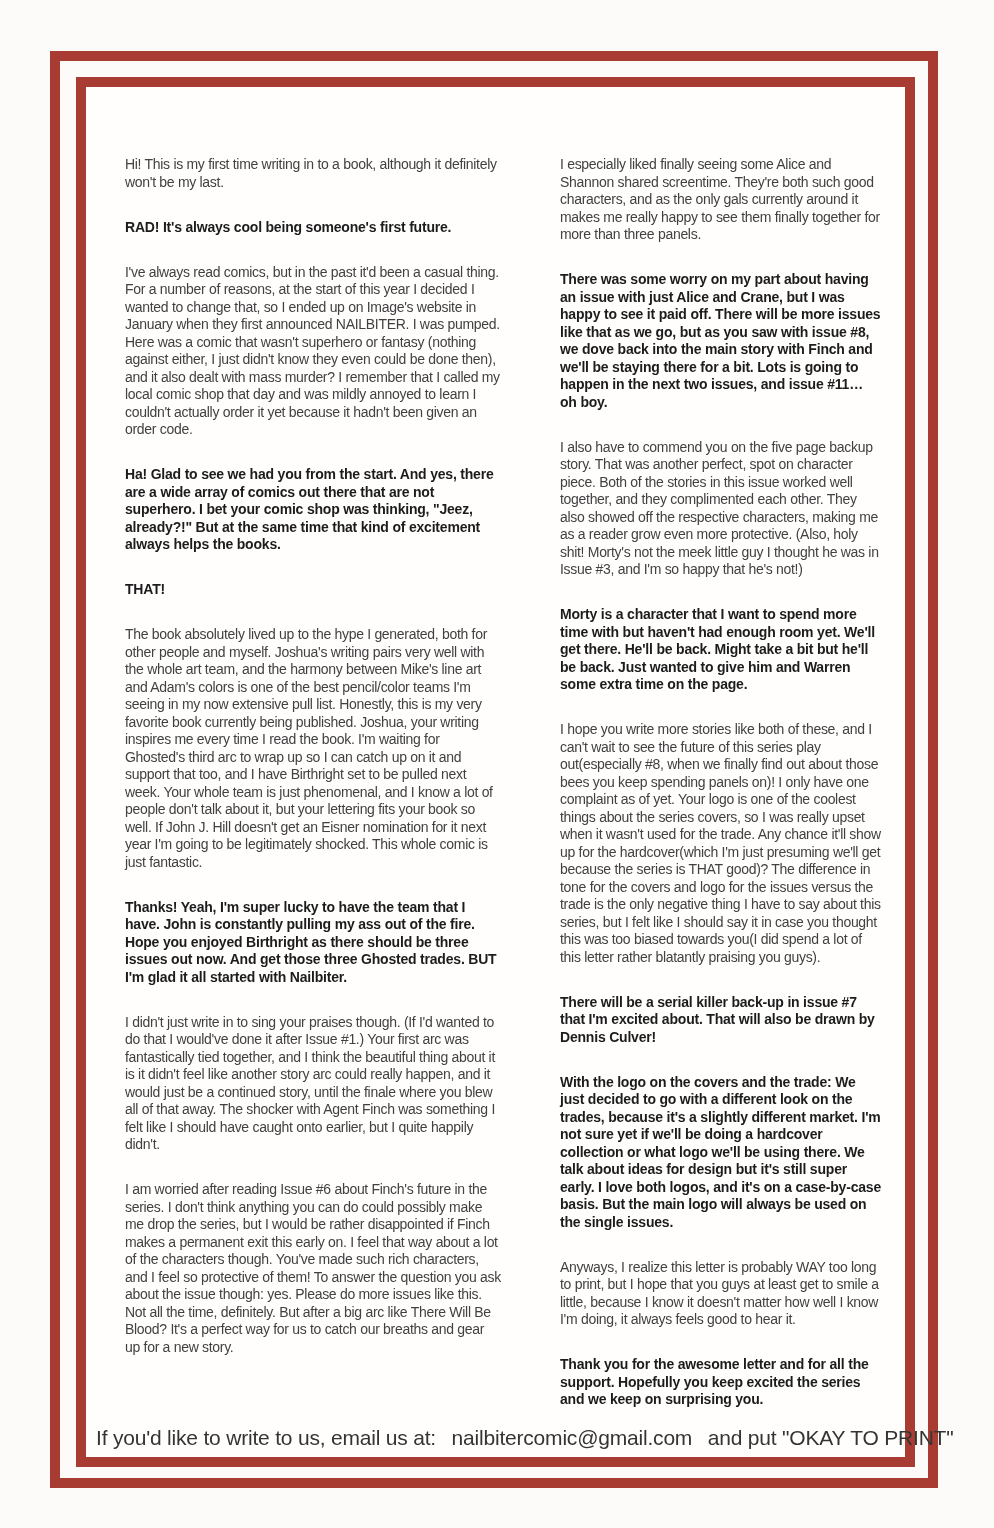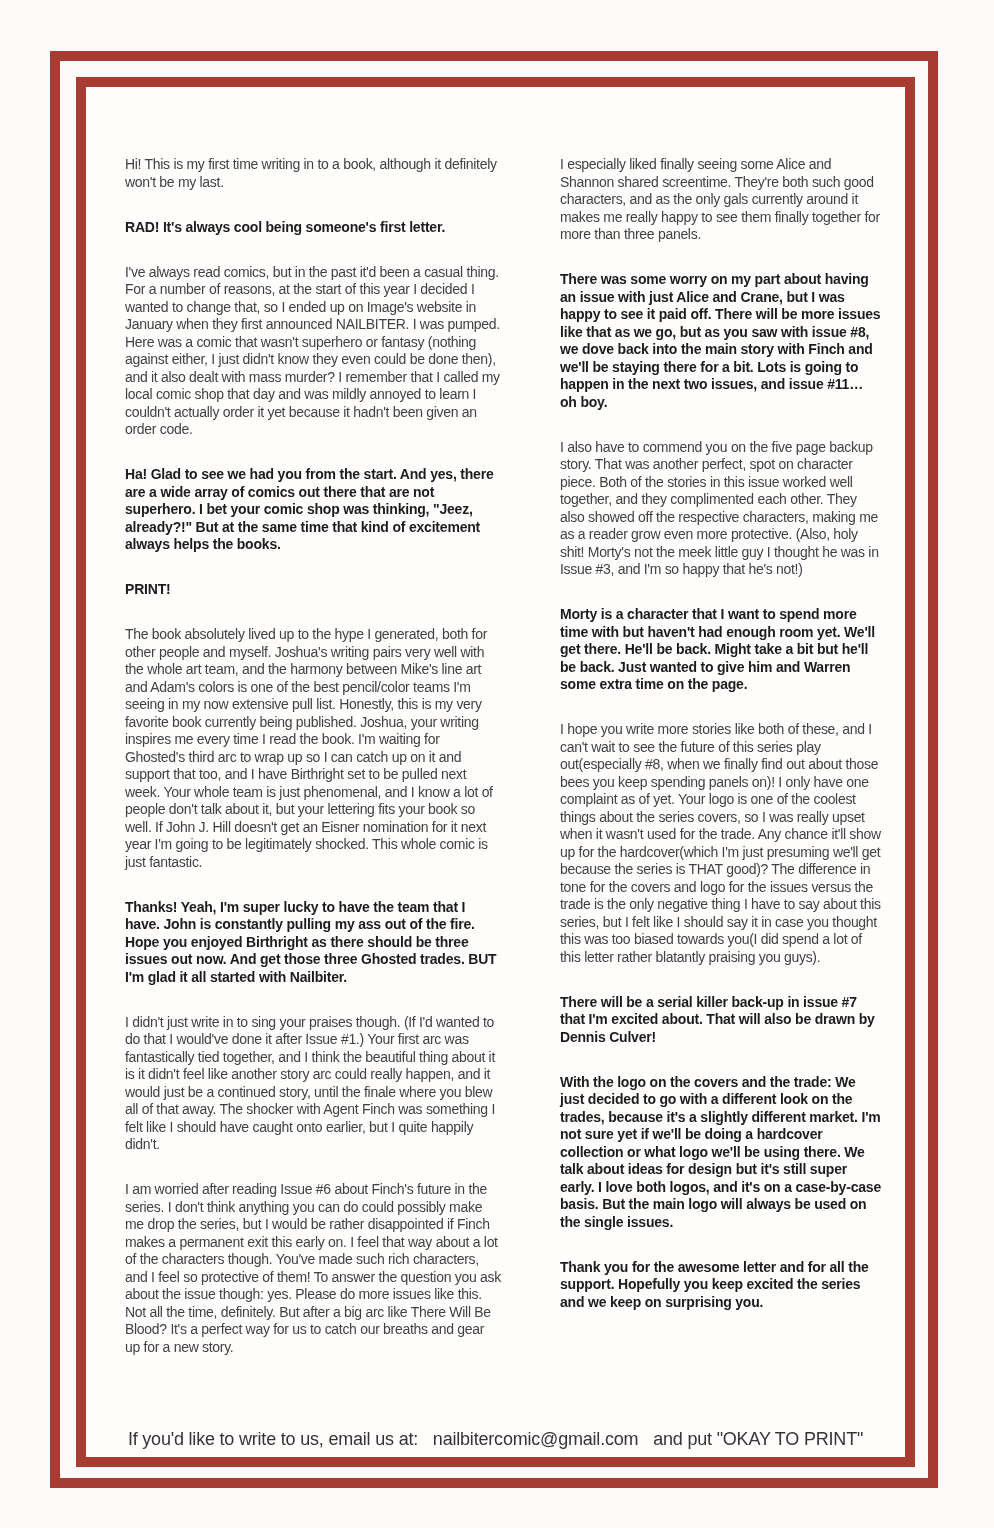--- a/index.html
+++ b/index.html
@@ -42,55 +42,56 @@
   }
   .col p.editor {
     font-weight: bold;
     color: #1c1c1c;
     letter-spacing: -0.2px;
   }
   .footer {
     position: absolute;
     left: 0; right: 0; bottom: 2px;
     text-align: center;
-    font-size: 18px;
+    font-size: 21px;
     letter-spacing: -0.2px;
     color: #343434;
     white-space: nowrap;
   }
 </style>
 </head>
 <body>
 
 <div class="outer-frame"></div>
 
 <div class="inner-frame">
 
   <div class="columns">
 
     <div class="col col-left">
       <p class="reader">Hi! This is my first time writing in to a book, although it definitely won't be my last.</p>
-      <p class="editor">RAD! It's always cool being someone's first letter.</p>
+      <p class="editor">RAD! It's always cool being someone's first future.</p>
       <p class="reader">I've always read comics, but in the past it'd been a casual thing. For a number of reasons, at the start of this year I decided I wanted to change that, so I ended up on Image's website in January when they first announced NAILBITER. I was pumped. Here was a comic that wasn't superhero or fantasy (nothing against either, I just didn't know they even could be done then), and it also dealt with mass murder? I remember that I called my local comic shop that day and was mildly annoyed to learn I couldn't actually order it yet because it hadn't been given an order code.</p>
       <p class="editor">Ha! Glad to see we had you from the start. And yes, there are a wide array of comics out there that are not superhero. I bet your comic shop was thinking, "Jeez, already?!" But at the same time that kind of excitement always helps the books.</p>
-      <p class="editor">PRINT!</p>
+      <p class="editor">THAT!</p>
       <p class="reader">The book absolutely lived up to the hype I generated, both for other people and myself. Joshua's writing pairs very well with the whole art team, and the harmony between Mike's line art and Adam's colors is one of the best pencil/color teams I'm seeing in my now extensive pull list. Honestly, this is my very favorite book currently being published. Joshua, your writing inspires me every time I read the book. I'm waiting for Ghosted's third arc to wrap up so I can catch up on it and support that too, and I have Birthright set to be pulled next week. Your whole team is just phenomenal, and I know a lot of people don't talk about it, but your lettering fits your book so well. If John J. Hill doesn't get an Eisner nomination for it next year I'm going to be legitimately shocked. This whole comic is just fantastic.</p>
       <p class="editor">Thanks! Yeah, I'm super lucky to have the team that I have. John is constantly pulling my ass out of the fire. Hope you enjoyed Birthright as there should be three issues out now. And get those three Ghosted trades. BUT I'm glad it all started with Nailbiter.</p>
       <p class="reader">I didn't just write in to sing your praises though. (If I'd wanted to do that I would've done it after Issue #1.) Your first arc was fantastically tied together, and I think the beautiful thing about it is it didn't feel like another story arc could really happen, and it would just be a continued story, until the finale where you blew all of that away. The shocker with Agent Finch was something I felt like I should have caught onto earlier, but I quite happily didn't.</p>
       <p class="reader">I am worried after reading Issue #6 about Finch's future in the series. I don't think anything you can do could possibly make me drop the series, but I would be rather disappointed if Finch makes a permanent exit this early on. I feel that way about a lot of the characters though. You've made such rich characters, and I feel so protective of them! To answer the question you ask about the issue though: yes. Please do more issues like this. Not all the time, definitely. But after a big arc like There Will Be Blood? It's a perfect way for us to catch our breaths and gear up for a new story.</p>
     </div>
 
     <div class="col col-right">
       <p class="reader">I especially liked finally seeing some Alice and Shannon shared screentime. They're both such good characters, and as the only gals currently around it makes me really happy to see them finally together for more than three panels.</p>
       <p class="editor">There was some worry on my part about having an issue with just Alice and Crane, but I was happy to see it paid off. There will be more issues like that as we go, but as you saw with issue #8, we dove back into the main story with Finch and we'll be staying there for a bit. Lots is going to happen in the next two issues, and issue #11… oh boy.</p>
       <p class="reader">I also have to commend you on the five page backup story. That was another perfect, spot on character piece. Both of the stories in this issue worked well together, and they complimented each other. They also showed off the respective characters, making me as a reader grow even more protective. (Also, holy shit! Morty's not the meek little guy I thought he was in Issue #3, and I'm so happy that he's not!)</p>
       <p class="editor">Morty is a character that I want to spend more time with but haven't had enough room yet. We'll get there. He'll be back. Might take a bit but he'll be back. Just wanted to give him and Warren some extra time on the page.</p>
       <p class="reader">I hope you write more stories like both of these, and I can't wait to see the future of this series play out(especially #8, when we finally find out about those bees you keep spending panels on)! I only have one complaint as of yet. Your logo is one of the coolest things about the series covers, so I was really upset when it wasn't used for the trade. Any chance it'll show up for the hardcover(which I'm just presuming we'll get because the series is THAT good)? The difference in tone for the covers and logo for the issues versus the trade is the only negative thing I have to say about this series, but I felt like I should say it in case you thought this was too biased towards you(I did spend a lot of this letter rather blatantly praising you guys).</p>
       <p class="editor">There will be a serial killer back-up in issue #7 that I'm excited about. That will also be drawn by Dennis Culver!</p>
       <p class="editor">With the logo on the covers and the trade: We just decided to go with a different look on the trades, because it's a slightly different market. I'm not sure yet if we'll be doing a hardcover collection or what logo we'll be using there. We talk about ideas for design but it's still super early. I love both logos, and it's on a case-by-case basis. But the main logo will always be used on the single issues.</p>
+      <p class="reader">Anyways, I realize this letter is probably WAY too long to print, but I hope that you guys at least get to smile a little, because I know it doesn't matter how well I know I'm doing, it always feels good to hear it.</p>
       <p class="editor">Thank you for the awesome letter and for all the support. Hopefully you keep excited the series and we keep on surprising you.</p>
     </div>
 
   </div>
 
   <div class="footer"><span>If you'd like to write to us, email us at: </span><span>nailbitercomic@gmail.com</span><span> and put "OKAY TO PRINT"</span></div>
 
 </div>
 
 </body></html>

